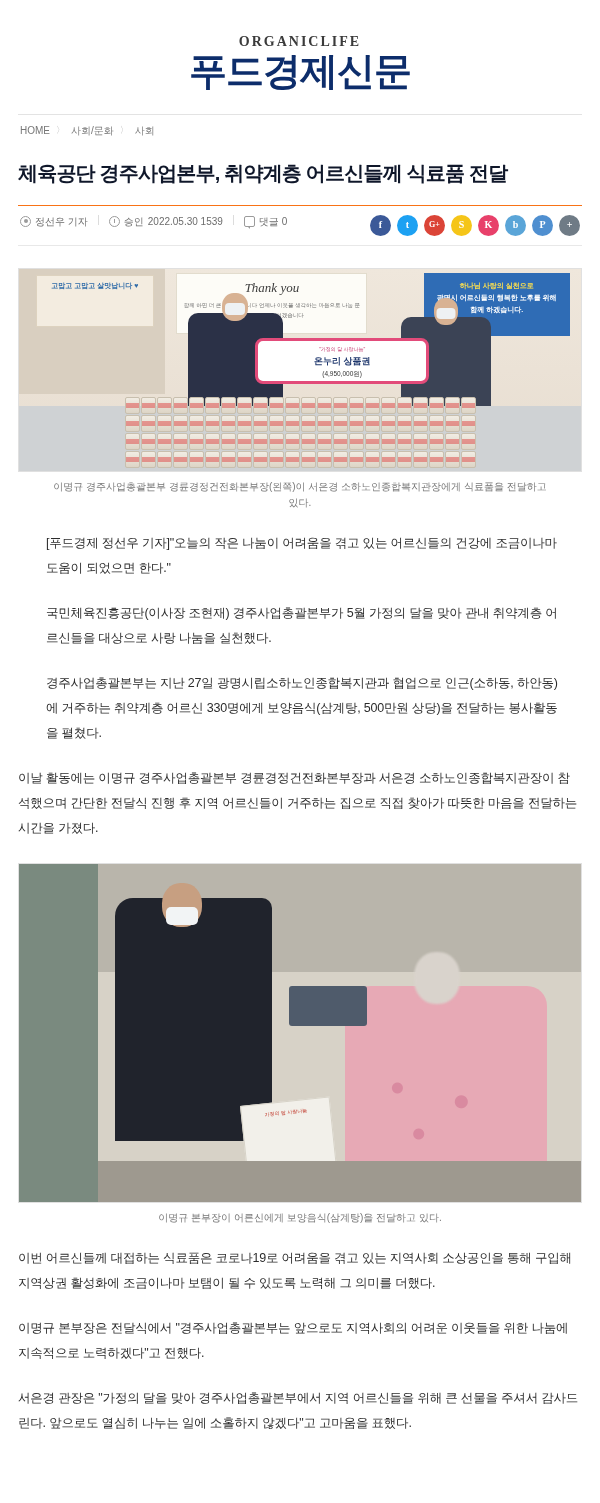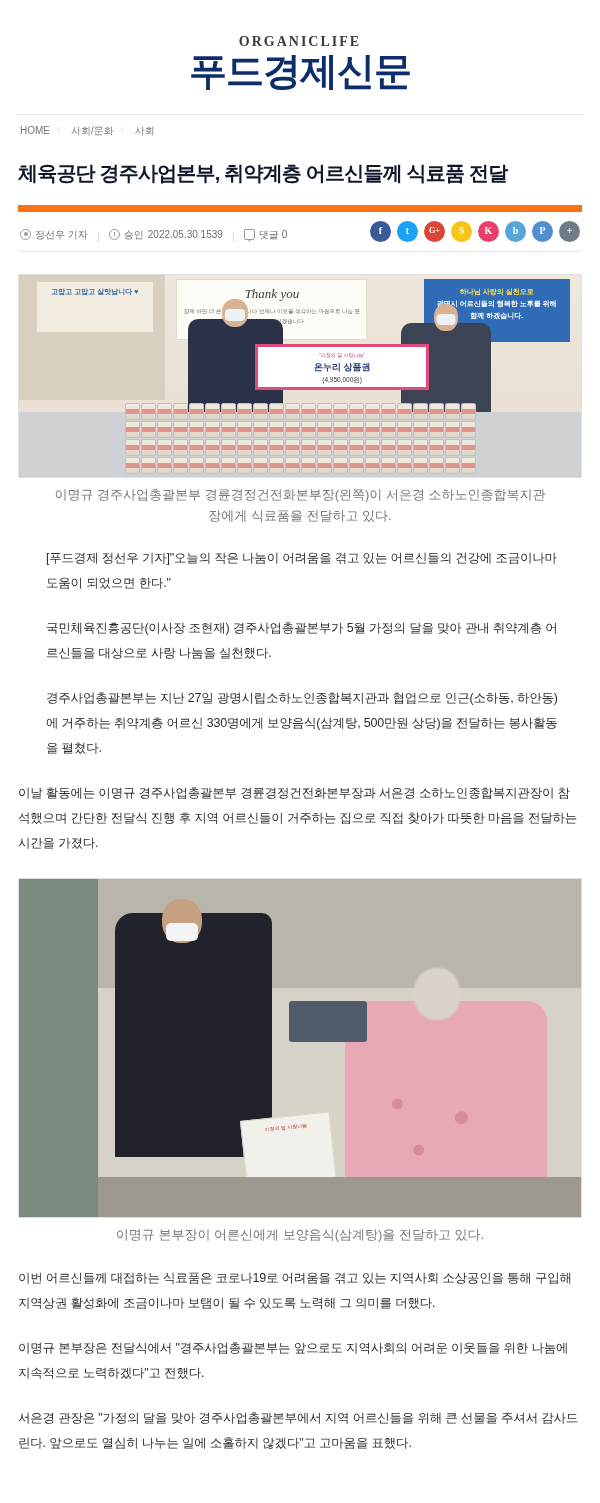--- a/index.html
+++ b/index.html
@@ -67,26 +67,26 @@
     font-size: 20px;
     line-height: 1.35;
     font-weight: 700;
     color: #0f172a;
     margin: 8px 0 18px;
     letter-spacing: -0.8px;
   }
 
   
   .byline {
-    border-top: 7px solid #f97316;
+    border-top: 1px solid #f97316;
     border-bottom: 1px solid #e8e8e8;
     margin: 0 18px;
     padding: 9px 2px;
     display: flex;
-    align-items: flex-end;
+    align-items: flex-start;
     font-size: 10px;
     color: #6c6c6c;
     position: relative;
     min-height: 36px;
   }
   .meta-item {
     display: flex;
     align-items: center;
     gap: 4px;
     padding-right: 10px;
@@ -162,21 +162,21 @@
     margin: 22px 18px 0;
     text-align: center;
   }
   .photo {
     width: 100%;
     position: relative;
     overflow: hidden;
     border: 1px solid #e0e0e0;
   }
   .figcaption {
-    font-size: 13px;
+    font-size: 10px;
     color: #777;
     line-height: 1.6;
     margin: 7px 30px 0;
     text-align: center;
   }
 
   
   .article {
     padding: 0 18px;
   }
@@ -267,21 +267,21 @@
     background: #d8b293;
   }
   .p1-personR .mask {
     position: absolute; left: 50%; top: -9px; transform: translateX(-50%);
     width: 19px; height: 11px; border-radius: 4px; background: #eef1f3;
   }
   .p1-plaque {
     position: absolute; left: 42%; top: 34%; width: 31%; height: 23%;
     background: #fff;
     border: 3px solid #e24b7a;
-    border-radius: 0;
+    border-radius: 8px;
     text-align: center;
     padding-top: 5px;
   }
   .p1-plaque .pl-sub { font-size: 5px; color: #c2336a; }
   .p1-plaque .pl-main { font-size: 9px; font-weight: 700; color: #20386e; margin-top: 3px;}
   .p1-plaque .pl-amt { font-size: 6.5px; color: #333; margin-top: 2px;}
   .p1-cans {
     position: absolute; left: 0; bottom: 0; width: 100%; height: 32%;
     background: #cfd2d4;
     display: flex;

